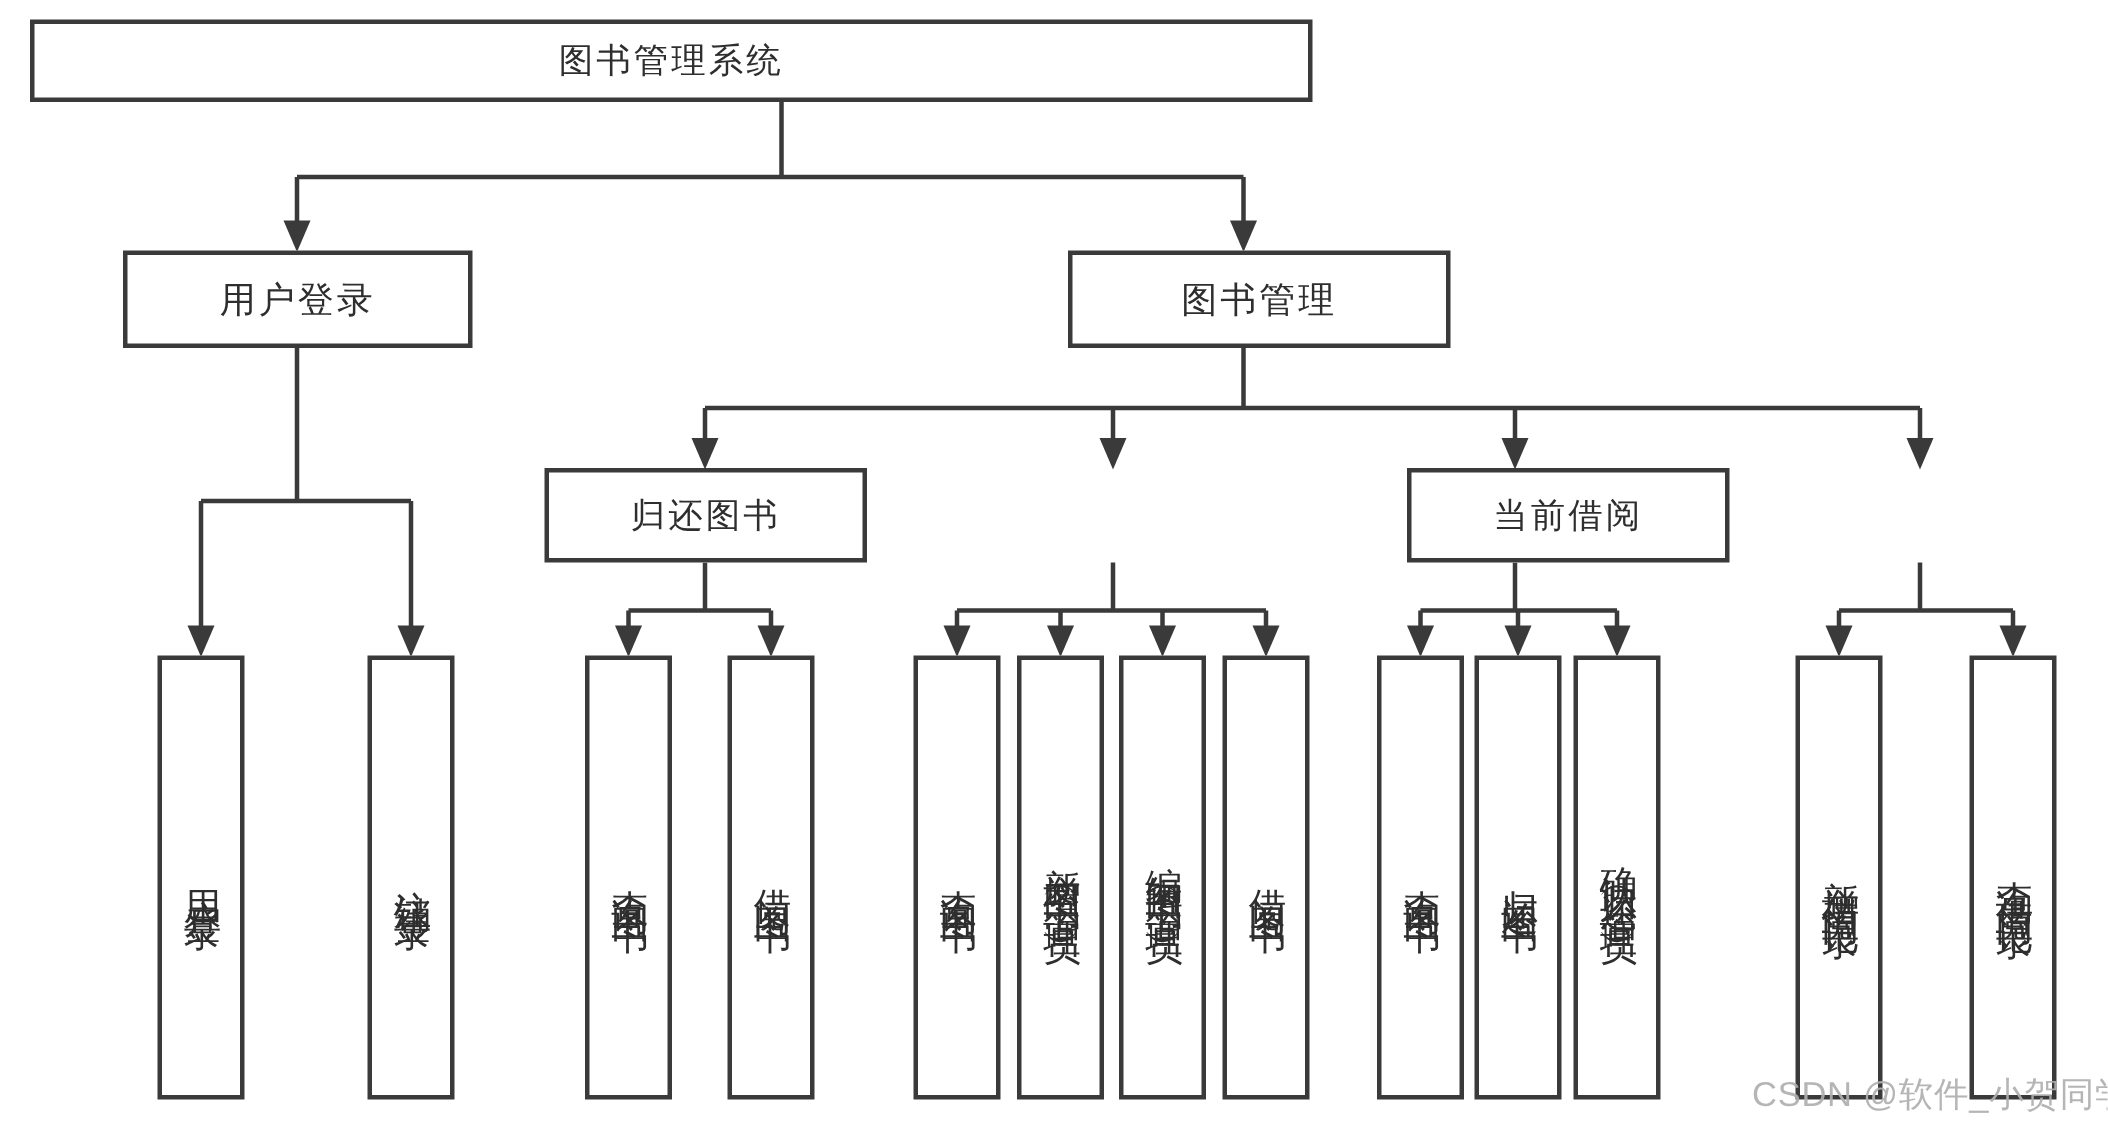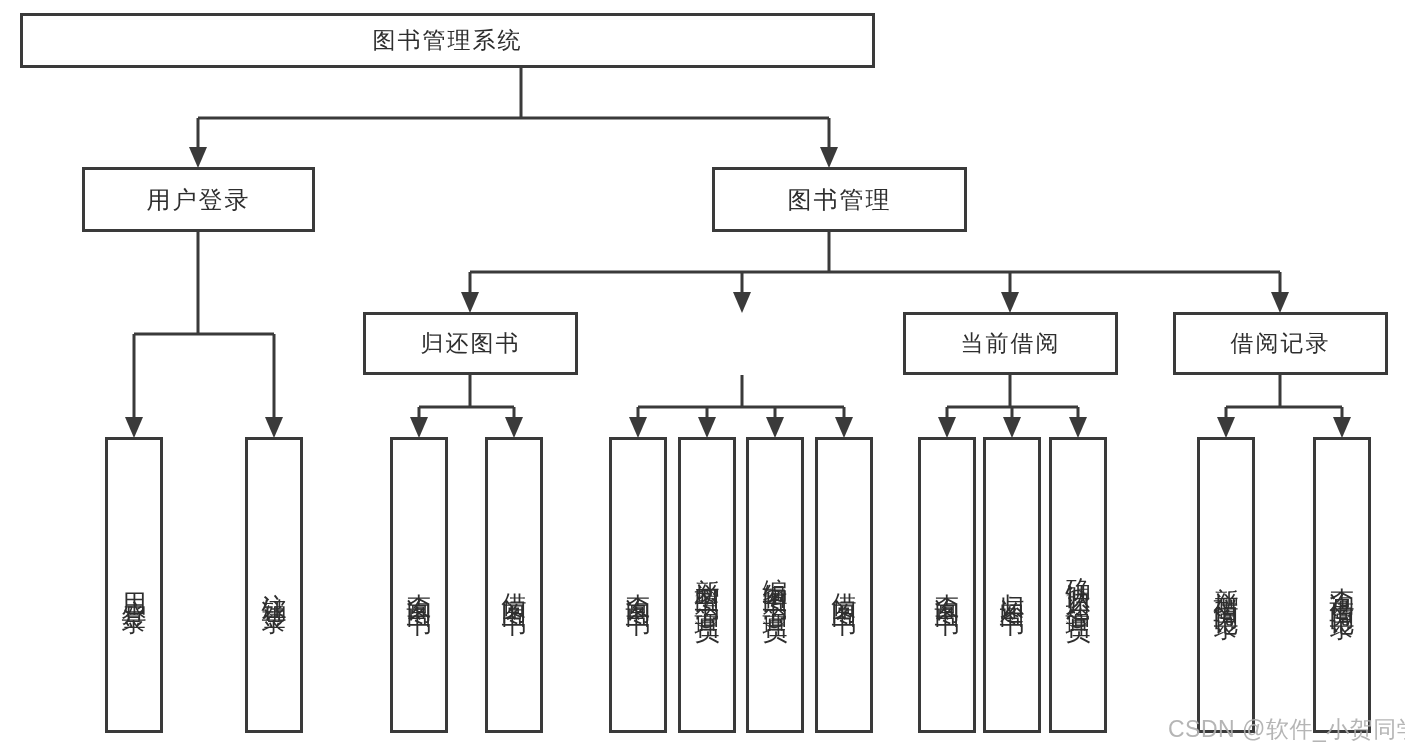--- a/index.html
+++ b/index.html
@@ -113,22 +113,21 @@
       <polygon points="1333,417 1351,417 1342,438"></polygon>
     </g>
   </svg>
 
   <div class="box h" style="left:20px;top:13px;width:855px;height:55px">图书管理系统</div>
 
   <div class="box h lvl1" style="left:82px;top:167px;width:233px;height:65px">用户登录</div>
   <div class="box h lvl1" style="left:712px;top:167px;width:255px;height:65px">图书管理</div>
 
   <div class="box h" style="left:363px;top:312px;width:215px;height:63px">归还图书</div>
-  <div class="box h" style="left:903px;top:312px;width:215px;height:63px">当前借阅</div>
-  <div class="box h" style="left:1173px;top:312px;width:215px;height:63px">借阅记录</div>
+  <div class="box h" style="left:938px;top:312px;width:215px;height:63px">当前借阅</div>
 
   <div class="box v" style="left:105px;top:437px;width:58px;height:296px">用户登录</div>
   <div class="box v" style="left:245px;top:437px;width:58px;height:296px">注销登录</div>
 
   <div class="box v" style="left:390px;top:437px;width:58px;height:296px">查询图书</div>
   <div class="box v" style="left:485px;top:437px;width:58px;height:296px">借阅图书</div>
 
   <div class="box v" style="left:609px;top:437px;width:58px;height:296px">查询图书</div>
   <div class="box v" style="left:678px;top:437px;width:58px;height:296px">新增图书（管理员）</div>
   <div class="box v" style="left:746px;top:437px;width:58px;height:296px">编辑图书（管理员）</div>

